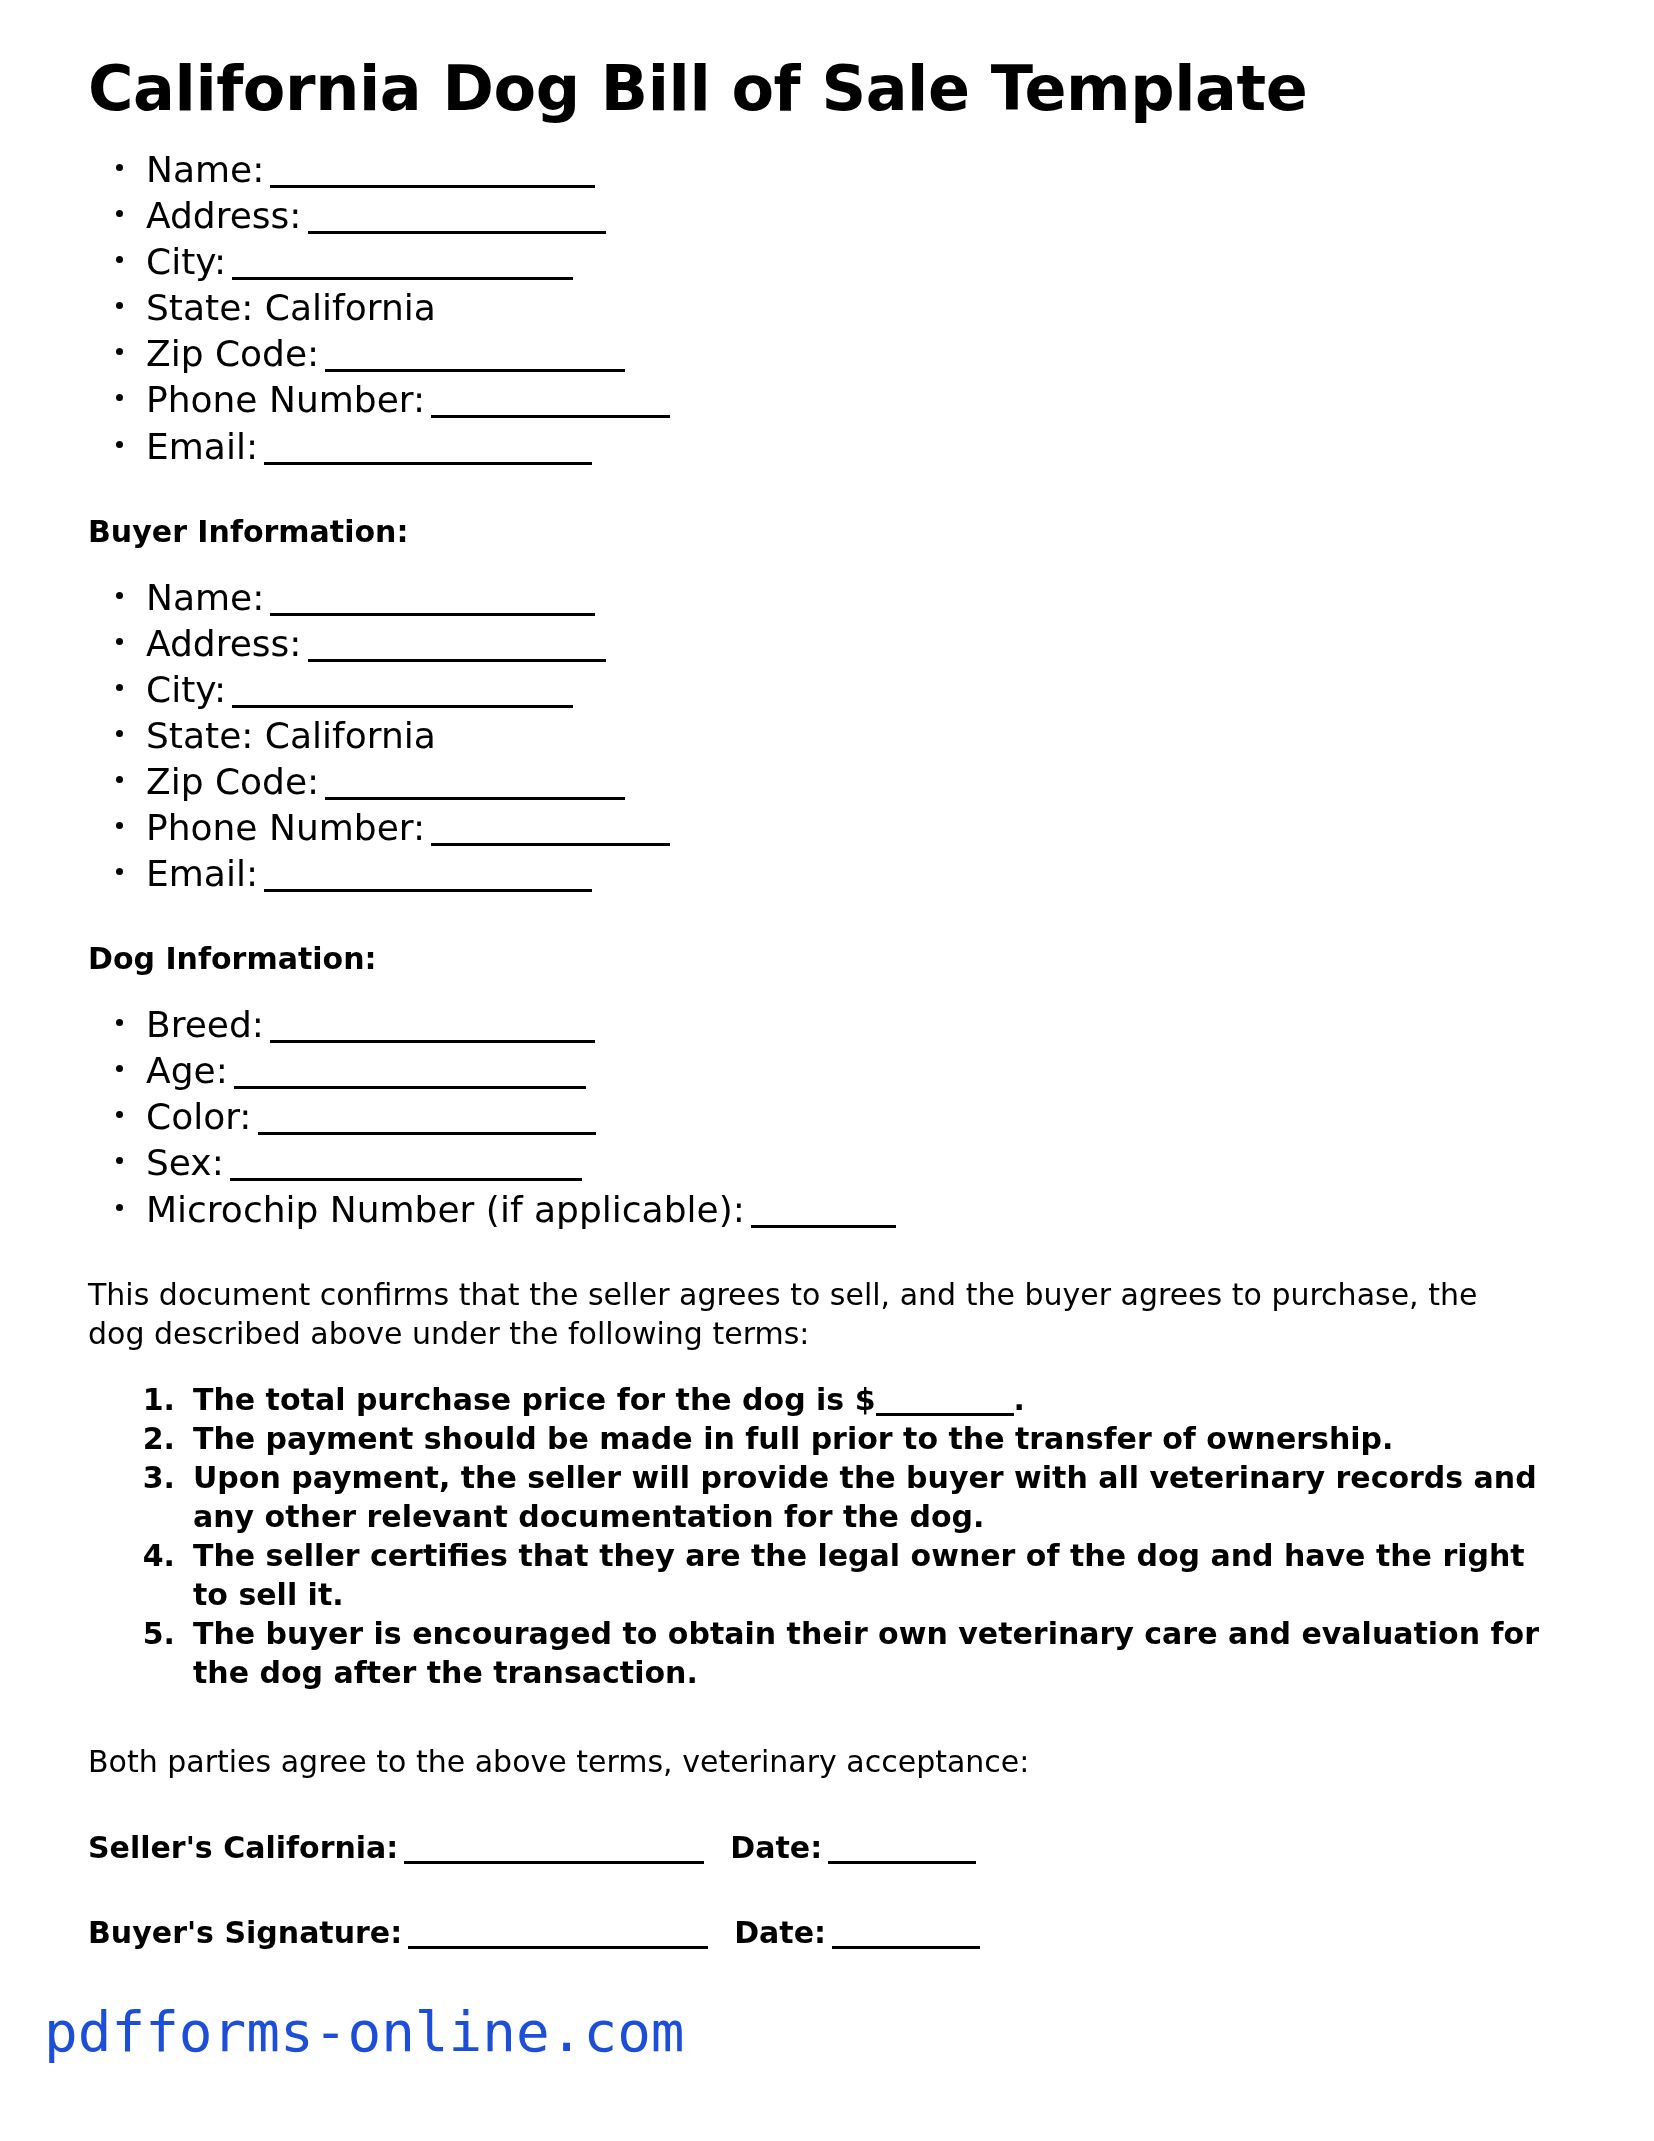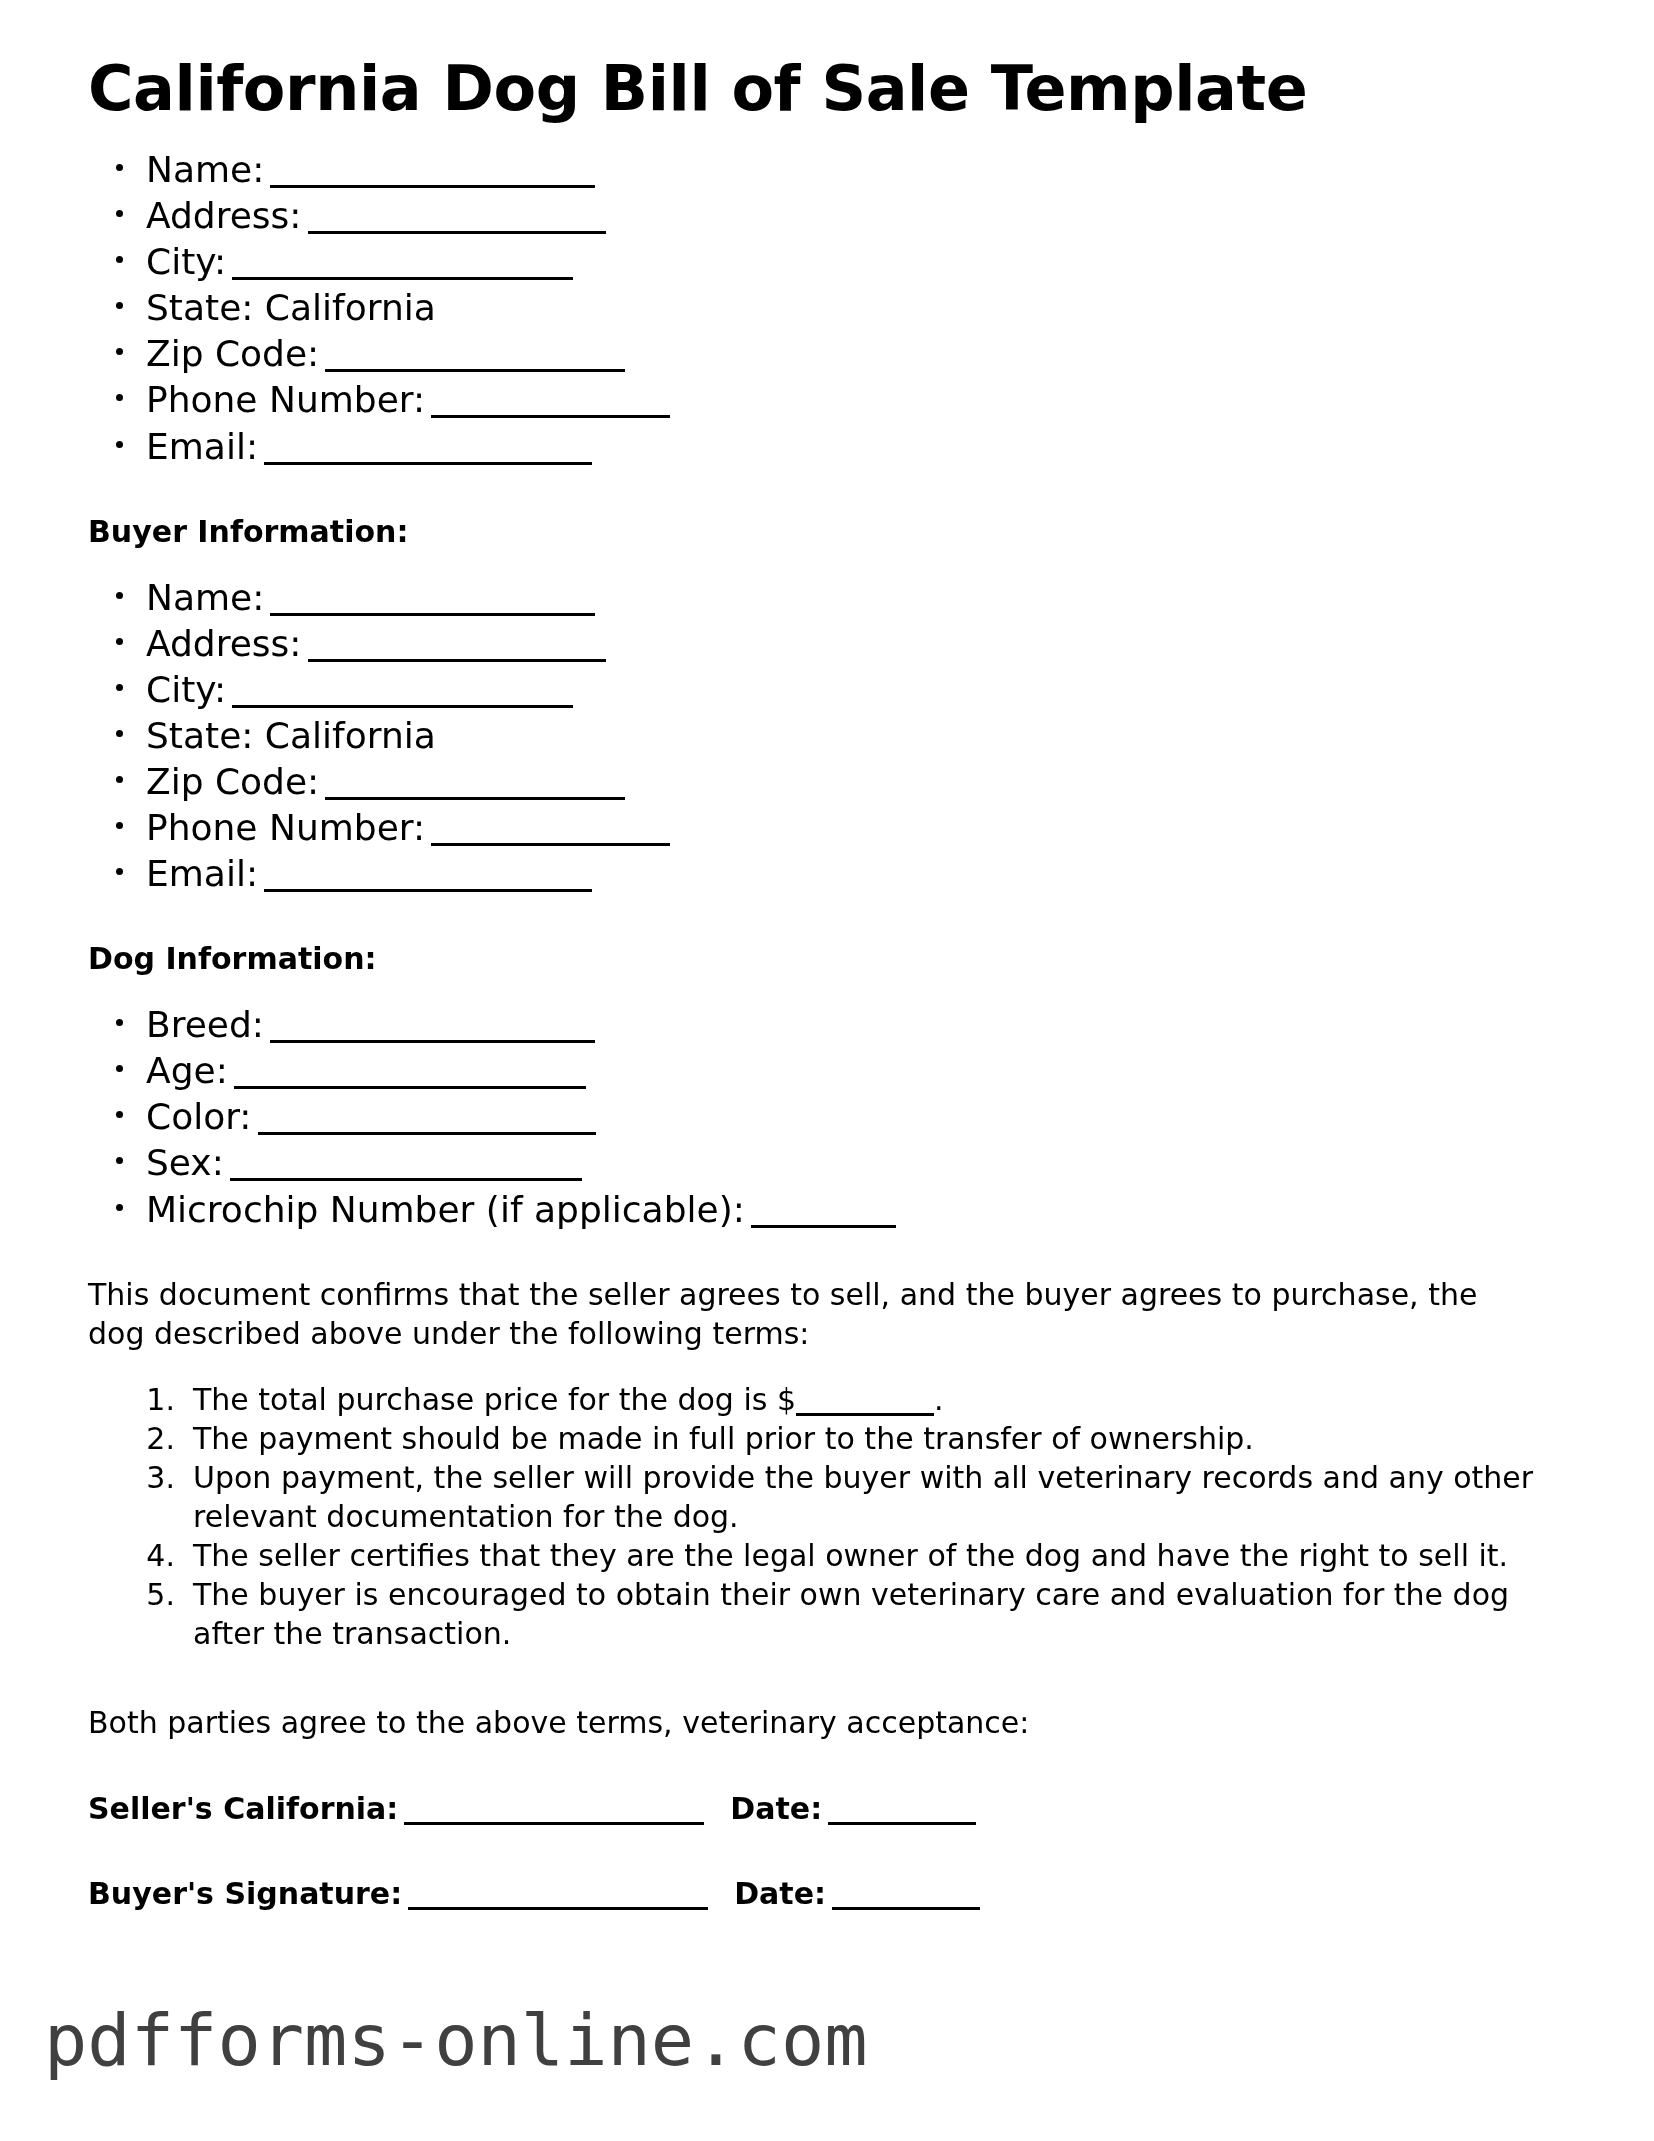--- a/index.html
+++ b/index.html
@@ -127,20 +127,21 @@
     counter-reset: term;
   }
   ol.terms li {
     position: relative;
     counter-increment: term;
     font-size: 30px;
     line-height: 1.30;
     padding-left: 70px;
     margin-left: 35px;
     width: 1370px;
+    font-weight: bold;
   }
   ol.terms li::before {
     content: counter(term) ".";
     position: absolute;
     left: 0;
     top: 0;
     width: 52px;
     text-align: right;
   }
 
@@ -160,23 +161,23 @@
     white-space: nowrap;
   }
   .sig-line .gap { display: inline-block; width: 26px; }
 
   
   .watermark {
     position: absolute;
     left: 44px;
     top: 2004px;
     font-family: "DejaVu Sans Mono", "Liberation Mono", monospace;
-    font-size: 72px;
+    font-size: 56px;
     line-height: 1;
-    color: #404040;
+    color: #1d4ed8;
     white-space: nowrap;
     letter-spacing: 0px;
     text-align: center;
   }
 </style>
 </head>
 <body>
 
 <div class="page">
   <div class="content">

